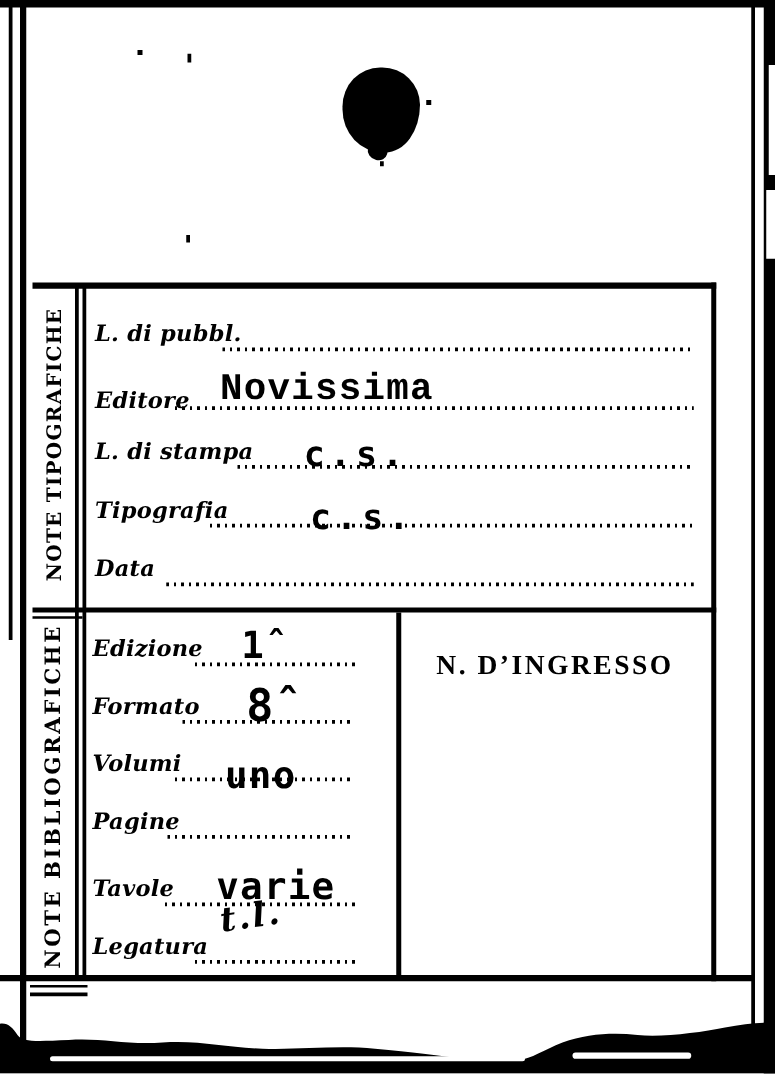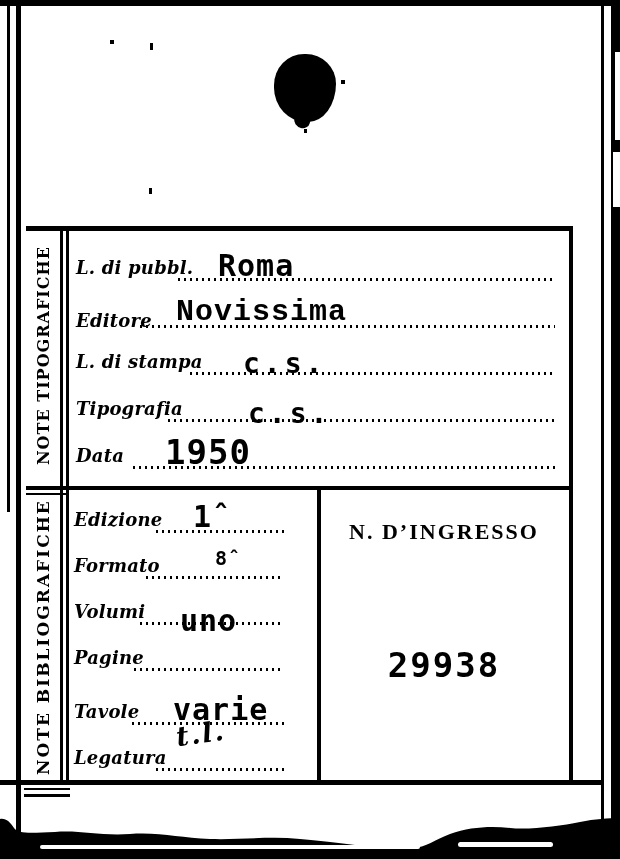--- a/index.html
+++ b/index.html
@@ -73,58 +73,55 @@
     <div class="blk" style="left:-4px;top:570px;width:46px;height:3px;"></div>
     <div class="blk" style="left:32px;top:4px;width:3px;height:554px;"></div>
     <div class="blk" style="left:38px;top:4px;width:3px;height:554px;"></div>
     <div class="blk" style="left:289px;top:266px;width:4px;height:292px;"></div>
 
     <div class="vlabel top" style="left:0;top:8px;width:30px;height:248px;">NOTE TIPOGRAFICHE</div>
     <div class="vlabel" style="left:0;top:272px;width:30px;height:282px;">NOTE BIBLIOGRAFICHE</div>
 
     <div class="lbl" style="left:48px;top:33px;">L. di pubbl.</div>
     <div class="dots" style="left:150px;top:54px;width:377px;"></div>
-    <div class="val" style="left:190px;top:27px;font-size:30px;">Roma</div>
 
     <div class="lbl" style="left:48px;top:86px;font-style:italic;">Editore</div>
     <div class="dots" style="left:112px;top:101px;width:415px;"></div>
     <div class="val" style="left:148px;top:73px;font-size:30px;font-family:Liberation Mono, monospace;">Novissima</div>
 
     <div class="lbl" style="left:48px;top:127px;">L. di stampa</div>
     <div class="dots" style="left:162px;top:148px;width:365px;"></div>
     <div class="val" style="left:215px;top:126px;font-size:28px;letter-spacing:4px;">c.s.</div>
 
     <div class="lbl" style="left:48px;top:174px;">Tipografia</div>
     <div class="dots" style="left:140px;top:195px;width:387px;"></div>
     <div class="val" style="left:220px;top:176px;font-size:28px;letter-spacing:4px;">c.s.</div>
 
     <div class="lbl" style="left:48px;top:221px;">Data</div>
     <div class="dots" style="left:105px;top:242px;width:422px;"></div>
-    <div class="val" style="left:137px;top:211px;font-size:34px;">1950</div>
 
     <div class="lbl" style="left:46px;top:285px;">Edizione</div>
     <div class="dots" style="left:128px;top:306px;width:128px;"></div>
     <div class="val" style="left:165px;top:278px;font-size:30px;">1ˆ</div>
 
     <div class="lbl" style="left:46px;top:331px;">Formato</div>
     <div class="dots" style="left:118px;top:352px;width:138px;"></div>
-    <div class="val" style="left:169px;top:324px;font-size:20px;margin-left:18px;">8ˆ</div>
+    <div class="val" style="left:169px;top:324px;font-size:36px;">8ˆ</div>
 
     <div class="lbl" style="left:46px;top:377px;">Volumi</div>
     <div class="dots" style="left:112px;top:398px;width:144px;"></div>
     <div class="val" style="left:152px;top:370px;font-size:30px;margin-top:12px;">uno</div>
 
     <div class="lbl" style="left:46px;top:423px;">Pagine</div>
     <div class="dots" style="left:106px;top:444px;width:150px;"></div>
 
     <div class="lbl" style="left:46px;top:477px;">Tavole</div>
     <div class="dots" style="left:104px;top:498px;width:152px;"></div>
     <div class="val" style="left:145px;top:471px;font-size:30px;">varie</div>
 
     <div class="lbl" style="left:46px;top:523px;">Legatura</div>
     <div class="dots" style="left:128px;top:544px;width:128px;"></div>
     <div class="hand" style="left:148px;top:494px;">t.l.</div>
 
     <div class="ingresso-h" style="top:280px;">N. D’INGRESSO</div>
-    <div class="ingresso-n" style="top:424px;">29938</div>
 
   </div>
 </div>
 
 </body></html>

